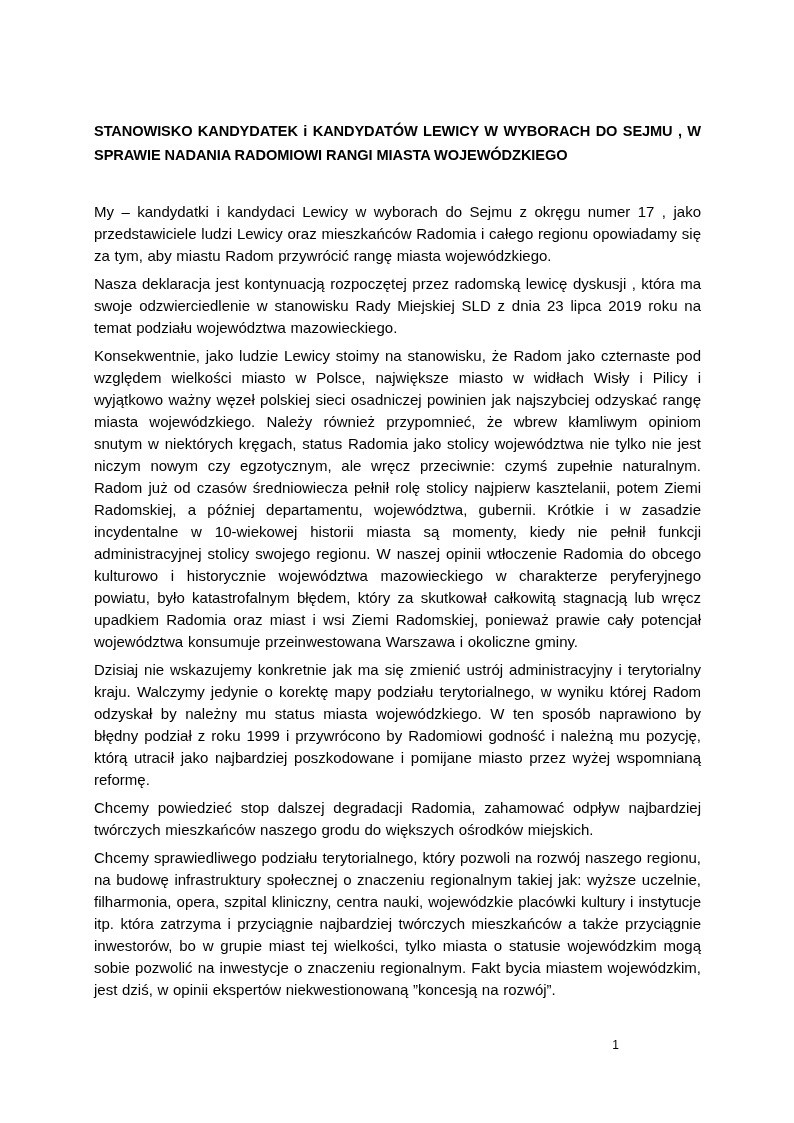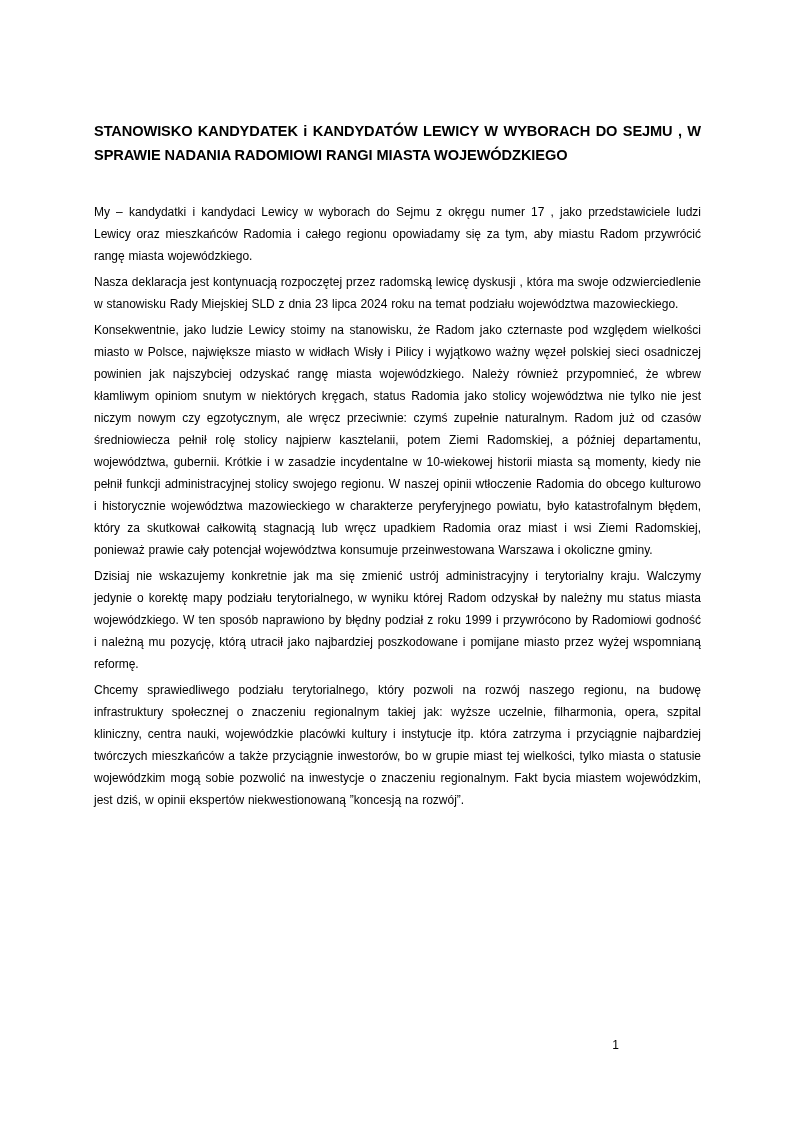--- a/index.html
+++ b/index.html
@@ -24,43 +24,44 @@
   }
   .title {
     font-size: 14.6px;
     font-weight: bold;
     line-height: 24px;
     text-align: justify;
     letter-spacing: -0.1px;
     margin: 0 0 34px 0;
   }
   .para {
-    font-size: 12px;
+    font-size: 15px;
     line-height: 22px;
     text-align: justify;
     word-spacing: 0.5px;
-    margin: 0 0 4px 0;
+    margin: 6px 0 4px 0;
   }
   .page-number {
     position: absolute;
     top: 1037px;
     right: 95px;
     font-size: 12px;
     line-height: 16px;
     color: #000000;
   }
 </style>
 </head>
 <body>
 
 <div class="page">
   <div class="content">
     <h1 class="title">STANOWISKO KANDYDATEK i KANDYDATÓW LEWICY W WYBORACH DO SEJMU , W SPRAWIE NADANIA RADOMIOWI RANGI MIASTA WOJEWÓDZKIEGO</h1>
 
     <p class="para">My – kandydatki i kandydaci Lewicy w wyborach do Sejmu z okręgu numer 17 , jako przedstawiciele ludzi Lewicy oraz mieszkańców Radomia i całego regionu opowiadamy się za tym, aby miastu Radom przywrócić rangę miasta wojewódzkiego.</p>
-    <p class="para">Nasza deklaracja jest kontynuacją rozpoczętej przez radomską lewicę dyskusji , która ma swoje odzwierciedlenie w stanowisku Rady Miejskiej SLD z dnia 23 lipca 2024 roku na temat podziału województwa mazowieckiego.</p>
+    <p class="para">Nasza deklaracja jest kontynuacją rozpoczętej przez radomską lewicę dyskusji , która ma swoje odzwierciedlenie w stanowisku Rady Miejskiej SLD z dnia 23 lipca 2019 roku na temat podziału województwa mazowieckiego.</p>
     <p class="para">Konsekwentnie, jako ludzie Lewicy stoimy na stanowisku, że Radom jako czternaste pod względem wielkości miasto w Polsce, największe miasto w widłach Wisły i Pilicy i wyjątkowo ważny węzeł polskiej sieci osadniczej powinien jak najszybciej odzyskać rangę miasta wojewódzkiego. Należy również przypomnieć, że wbrew kłamliwym opiniom snutym w niektórych kręgach, status Radomia jako stolicy województwa nie tylko nie jest niczym nowym czy egzotycznym, ale wręcz przeciwnie: czymś zupełnie naturalnym. Radom już od czasów średniowiecza pełnił rolę stolicy najpierw kasztelanii, potem Ziemi Radomskiej, a później departamentu, województwa, gubernii. Krótkie i w zasadzie incydentalne w 10-wiekowej historii miasta są momenty, kiedy nie pełnił funkcji administracyjnej stolicy swojego regionu. W naszej opinii wtłoczenie Radomia do obcego kulturowo i historycznie województwa mazowieckiego w charakterze peryferyjnego powiatu, było katastrofalnym błędem, który za skutkował całkowitą stagnacją lub wręcz upadkiem Radomia oraz miast i wsi Ziemi Radomskiej, ponieważ prawie cały potencjał województwa konsumuje przeinwestowana Warszawa i okoliczne gminy.</p>
     <p class="para">Dzisiaj nie wskazujemy konkretnie jak ma się zmienić ustrój administracyjny i terytorialny kraju. Walczymy jedynie o korektę mapy podziału terytorialnego, w wyniku której Radom odzyskał by należny mu status miasta wojewódzkiego. W ten sposób naprawiono by błędny podział z roku 1999 i przywrócono by Radomiowi godność i należną mu pozycję, którą utracił jako najbardziej poszkodowane i pomijane miasto przez wyżej wspomnianą reformę.</p>
+    <p class="para">Chcemy powiedzieć stop dalszej degradacji Radomia, zahamować odpływ najbardziej twórczych mieszkańców naszego grodu do większych ośrodków miejskich.</p>
     <p class="para">Chcemy sprawiedliwego podziału terytorialnego, który pozwoli na rozwój naszego regionu, na budowę infrastruktury społecznej o znaczeniu regionalnym takiej jak: wyższe uczelnie, filharmonia, opera, szpital kliniczny, centra nauki, wojewódzkie placówki kultury i instytucje itp. która zatrzyma i przyciągnie najbardziej twórczych mieszkańców a także przyciągnie inwestorów, bo w grupie miast tej wielkości, tylko miasta o statusie wojewódzkim mogą sobie pozwolić na inwestycje o znaczeniu regionalnym. Fakt bycia miastem wojewódzkim, jest dziś, w opinii ekspertów niekwestionowaną ”koncesją na rozwój”.</p>
   </div>
 
   <div class="page-number">1</div>
 </div>
 
 </body></html>

